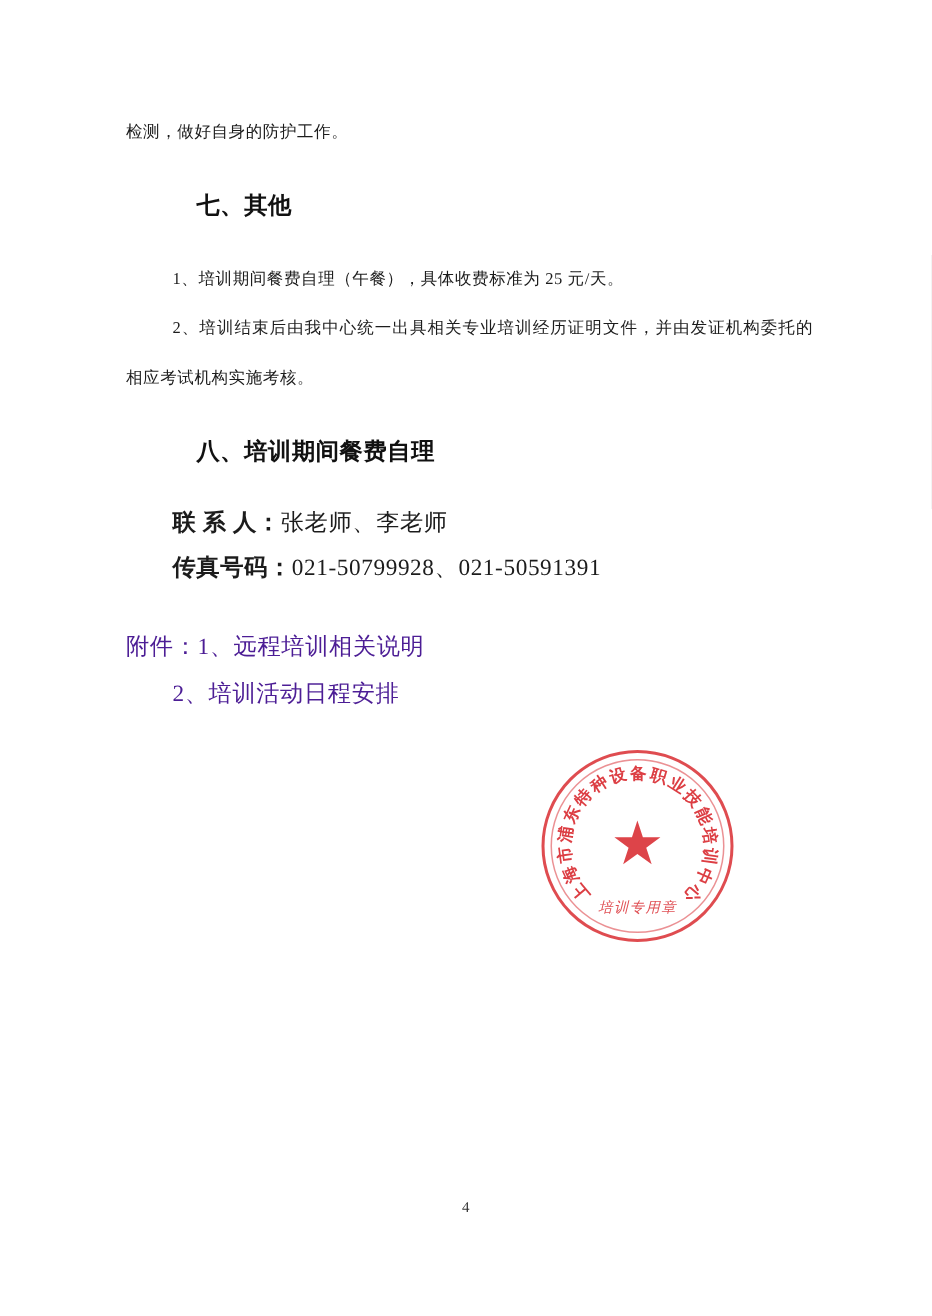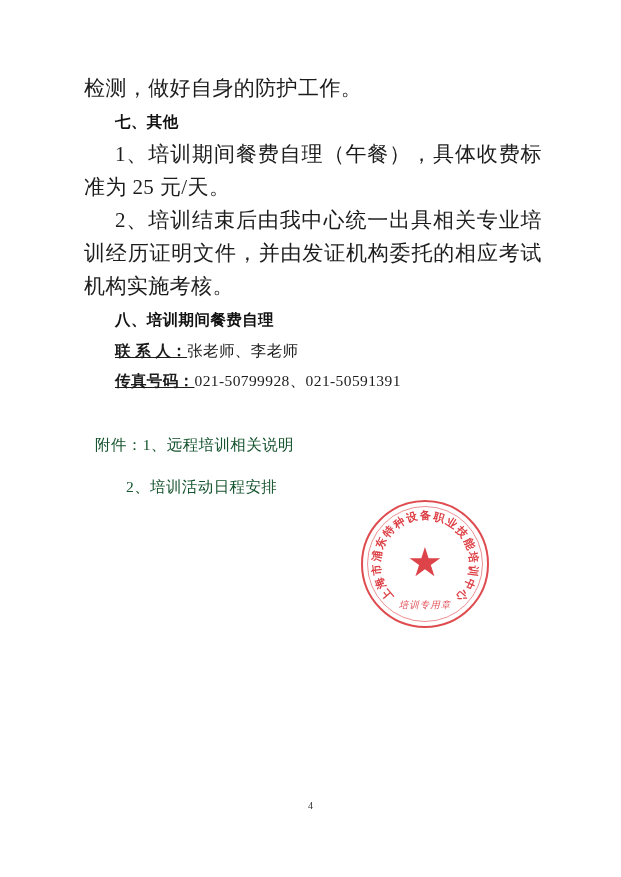--- a/index.html
+++ b/index.html
@@ -18,59 +18,58 @@
     overflow: hidden;
     box-sizing: border-box;
   }
   .doc-body {
     position: absolute;
     left: 84px;
     top: 72px;
     width: 458px;
   }
   .para {
-    font-size: 21px;
+    font-size: 11px;
     line-height: 33px;
     color: #1c1c1c;
     letter-spacing: 0.4px;
     text-align: justify;
     margin: 0;
     white-space: normal;
   }
   .para.indent {
     text-indent: 31px;
   }
   .heading {
     font-size: 15.5px;
     line-height: 33px;
     color: #111;
     font-weight: bold;
     text-indent: 31px;
     letter-spacing: 0.4px;
-    margin: 0;
+    margin: 16px;
   }
   .contact-line {
     font-size: 15.5px;
     line-height: 30px;
     color: #1c1c1c;
     letter-spacing: 0.4px;
     text-indent: 31px;
     margin: 0;
   }
   .contact-line .lbl {
     font-weight: bold;
-    text-decoration: underline;
   }
   .gap-med { height: 22px; }
   .attach {
     font-size: 15.5px;
     line-height: 31px;
-    color: #14532d;
-    letter-spacing: 0.4px;
-    margin: 11px;
+    color: #4c1d95;
+    letter-spacing: 0.4px;
+    margin: 0;
   }
   .attach.sub {
     text-indent: 31px;
   }
   .signature {
     margin-top: 68px;
     text-align: right;
     padding-right: 22px;
   }
   .signature div {

